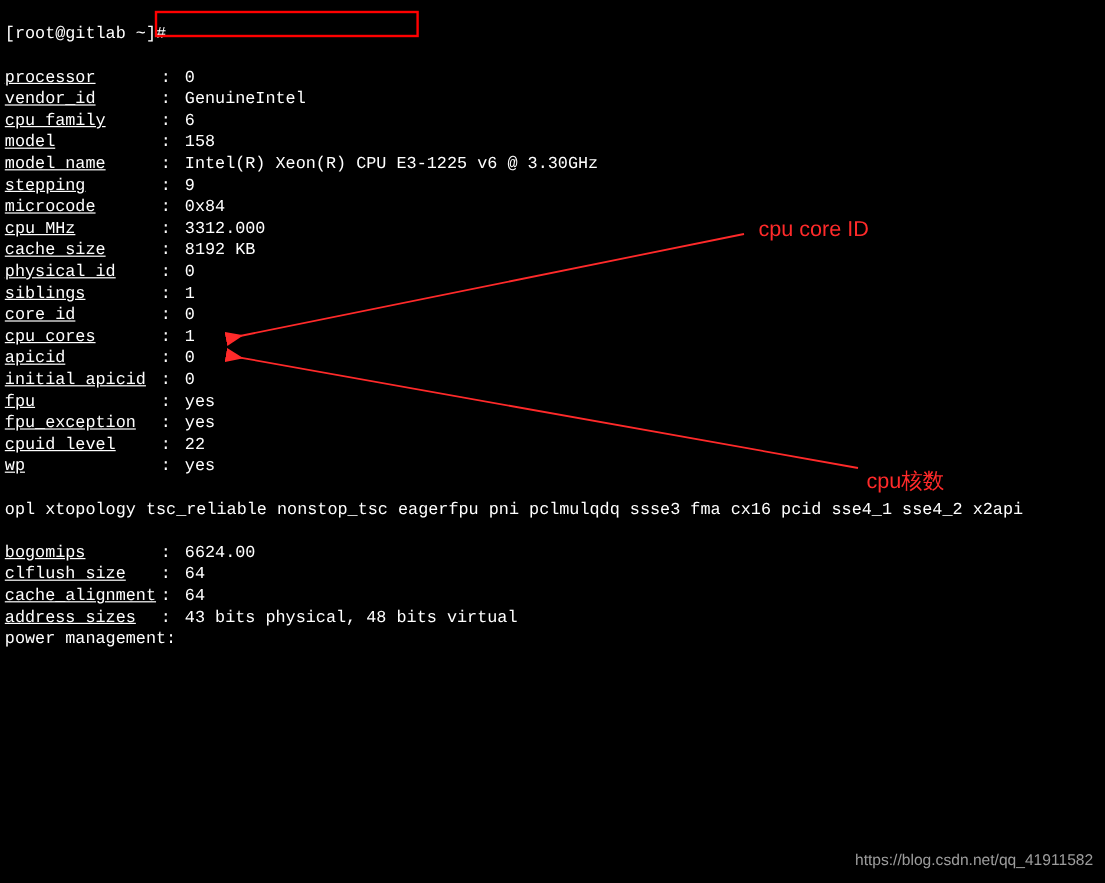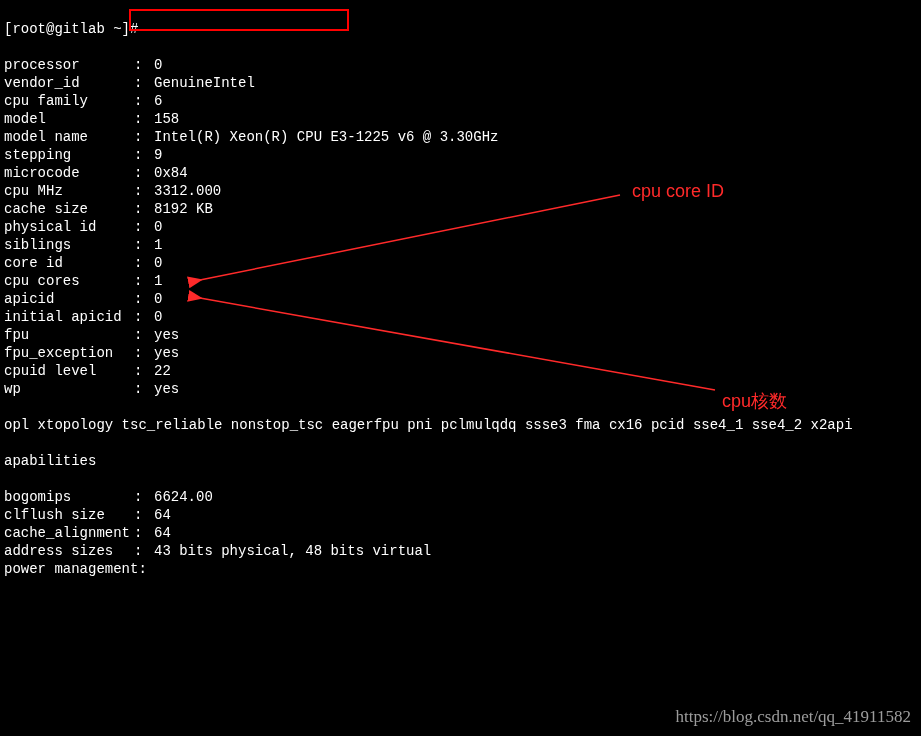--- a/index.html
+++ b/index.html
@@ -13,21 +13,21 @@
     width: 921px;
     height: 736px;
     overflow: hidden;
     position: relative;
   }
   .terminal {
     padding: 2px 4px;
     white-space: pre;
   }
   .line { white-space: pre; }
-  .kv-label { display:inline-block; width: 130px; }
+  .kv-label { display:inline-block; width: 130px; text-decoration: underline; }
   .kv-colon { display:inline-block; width: 20px; }
   .red-box {
     position: absolute;
     border: 2px solid #ff0000;
     left: 129px;
     top: 9px;
     width: 216px;
     height: 18px;
     pointer-events: none;
   }
@@ -42,33 +42,32 @@
     position: absolute;
     top: 0; left: 0;
     width: 921px; height: 736px;
     pointer-events: none;
   }
   .watermark {
     position: absolute;
     right: 10px;
     bottom: 10px;
     color: #b8b8b8;
-    font-family: Liberation Serif, serif;
-    font-size: 17px;
+    font-family: Liberation Sans, sans-serif;
+    font-size: 13px;
     opacity: 0.85;
   }
 </style>
 </head>
 <body>
 
 <div class="terminal">
 <div class="line"><span>[root@gitlab ~]#</span></div>
 <div id="cpu0-block"><div class="line"><span class="kv-label">processor</span><span class="kv-colon">: </span><span>0</span></div><div class="line"><span class="kv-label">vendor_id</span><span class="kv-colon">: </span><span>GenuineIntel</span></div><div class="line"><span class="kv-label">cpu family</span><span class="kv-colon">: </span><span>6</span></div><div class="line"><span class="kv-label">model</span><span class="kv-colon">: </span><span>158</span></div><div class="line"><span class="kv-label">model name</span><span class="kv-colon">: </span><span>Intel(R) Xeon(R) CPU E3-1225 v6 @ 3.30GHz</span></div><div class="line"><span class="kv-label">stepping</span><span class="kv-colon">: </span><span>9</span></div><div class="line"><span class="kv-label">microcode</span><span class="kv-colon">: </span><span>0x84</span></div><div class="line"><span class="kv-label">cpu MHz</span><span class="kv-colon">: </span><span>3312.000</span></div><div class="line"><span class="kv-label">cache size</span><span class="kv-colon">: </span><span>8192 KB</span></div><div class="line"><span class="kv-label">physical id</span><span class="kv-colon">: </span><span>0</span></div><div class="line"><span class="kv-label">siblings</span><span class="kv-colon">: </span><span>1</span></div><div class="line"><span class="kv-label">core id</span><span class="kv-colon">: </span><span>0</span></div><div class="line"><span class="kv-label">cpu cores</span><span class="kv-colon">: </span><span>1</span></div><div class="line"><span class="kv-label">apicid</span><span class="kv-colon">: </span><span>0</span></div><div class="line"><span class="kv-label">initial apicid</span><span class="kv-colon">: </span><span>0</span></div><div class="line"><span class="kv-label">fpu</span><span class="kv-colon">: </span><span>yes</span></div><div class="line"><span class="kv-label">fpu_exception</span><span class="kv-colon">: </span><span>yes</span></div><div class="line"><span class="kv-label">cpuid level</span><span class="kv-colon">: </span><span>22</span></div><div class="line"><span class="kv-label">wp</span><span class="kv-colon">: </span><span>yes</span></div></div>
 <div class="line">opl xtopology tsc_reliable nonstop_tsc eagerfpu pni pclmulqdq ssse3 fma cx16 pcid sse4_1 sse4_2 x2api</div>
-<div class="line">apabilities</div>
 <div id="cpu0-tail"><div class="line"><span class="kv-label">bogomips</span><span class="kv-colon">: </span><span>6624.00</span></div><div class="line"><span class="kv-label">clflush size</span><span class="kv-colon">: </span><span>64</span></div><div class="line"><span class="kv-label">cache_alignment</span><span class="kv-colon">: </span><span>64</span></div><div class="line"><span class="kv-label">address sizes</span><span class="kv-colon">: </span><span>43 bits physical, 48 bits virtual</span></div><div class="line"><span>power management:</span></div></div>
 <div class="line">&nbsp;</div>
 
 </div>
 
 <div class="red-box"></div>
 
 <svg class="arrow-svg">
   <defs>
     <marker id="ah" markerWidth="10" markerHeight="8" refX="2" refY="4" orient="auto">

